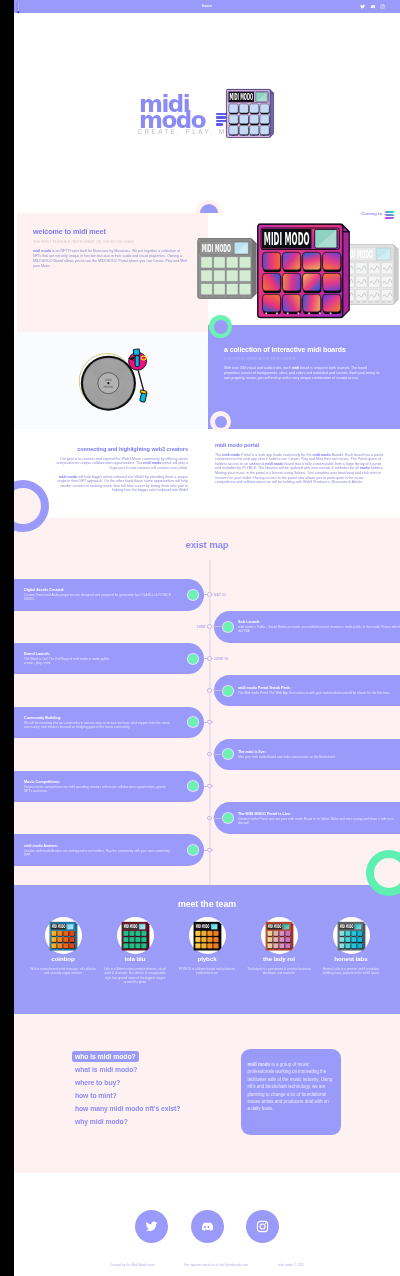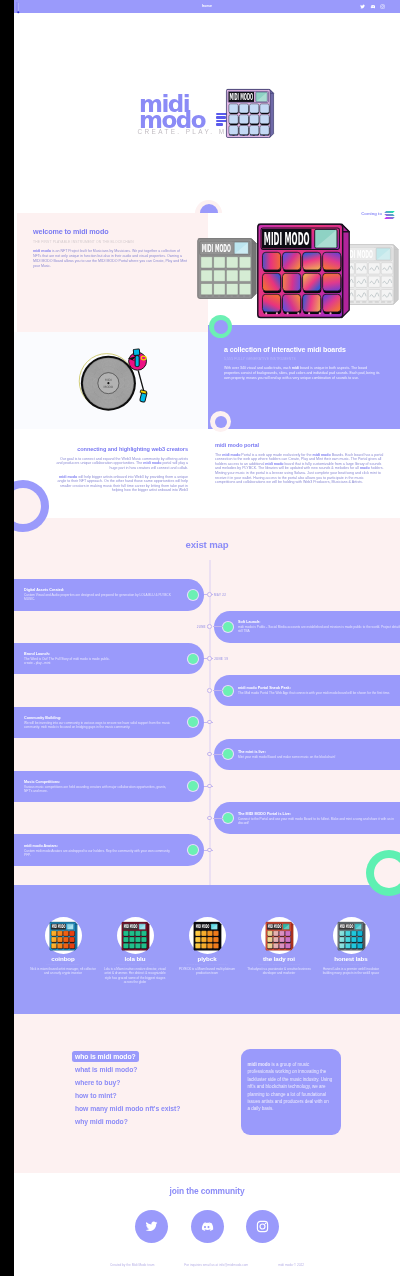--- a/index.html
+++ b/index.html
@@ -223,21 +223,21 @@
             </defs>
             <path fill="url(#sg)" d="M64.6 237.9c2.4-2.4 5.7-3.8 9.2-3.8h317.4c5.8 0 8.7 7 4.6 11.1l-62.7 62.7c-2.4 2.4-5.7 3.8-9.2 3.8H6.5c-5.8 0-8.7-7-4.6-11.1l62.7-62.7z"></path>
             <path fill="url(#sg)" d="M64.6 3.8C67.1 1.4 70.4 0 73.8 0h317.4c5.8 0 8.7 7 4.6 11.1l-62.7 62.7c-2.4 2.4-5.7 3.8-9.2 3.8H6.5c-5.8 0-8.7-7-4.6-11.1L64.6 3.8z"></path>
             <path fill="url(#sg)" d="M333.1 120.1c-2.4-2.4-5.7-3.8-9.2-3.8H6.5c-5.8 0-8.7 7-4.6 11.1l62.7 62.7c2.4 2.4 5.7 3.8 9.2 3.8h317.4c5.8 0 8.7-7 4.6-11.1l-62.7-62.7z"></path>
           </svg></span>
     </div>
   </div>
 
   <div class="welcome">
     <div class="wl-inner">
-      <div class="h-sec">welcome to midi modo</div>
+      <div class="h-sec">welcome to midi meet</div>
       <div class="sub-sec">THE FIRST PLAYABLE INSTRUMENT ON THE BLOCKCHAIN</div>
       <p class="body-txt"><b>midi modo</b><span> is an NFT Project built for Musicians by Musicians. We put together a collection of NFTs that are not only unique in function but also in their audio and visual properties. Owning a MIDI MODO Board allows you to use the MIDI MODO Portal where you can Create, Play and Mint your Music.</span></p>
     </div>
   </div>
   <div class="halfring">
       <i></i>
       <i class="in"></i>
     </div>
   <div class="boards">
     <span class="bd bd-l"><svg viewBox="0 0 104 106" width="100%" height="100%" preserveAspectRatio="xMidYMid meet">
@@ -605,20 +605,21 @@
       </div>
         <div class="tl-stub" style="top:331.9px;left:190px;width:9px"></div>
         <div class="tl-node" style="top:329.7px"></div>
       </div>
   </div>
   <div class="ring-green2">
       <i></i>
     </div>
 
   <div class="team">
+    <div class="team-title">meet the team</div>
     <div class="team-row" id="team-row">
         <div class="member">
     <div class="m-av">
             <span class="m-bd"><svg viewBox="0 0 104 106" width="100%" height="100%" preserveAspectRatio="xMidYMid meet">
                 <defs>
                   <linearGradient id="b4p0" x1="0" y1="0" x2="1" y2="1">
                     <stop offset="0" stop-color="#ffc42e"></stop>
                     <stop offset="1" stop-color="#f79623"></stop>
                   </linearGradient>
                   <linearGradient id="b4p1" x1="0" y1="0" x2="1" y2="1">
@@ -1080,21 +1081,20 @@
         <div><span class="faq-q">how to mint?</span></div>
         <div><span class="faq-q">how many midi modo nft's exist?</span></div>
         <div><span class="faq-q">why midi modo?</span></div>
       </div>
     <div class="faq-ans">
       <p><b>midi modo</b><span> is a group of music professionals working on innovating the lackluster side of the music industry. Using nft's and blockchain technology, we are planning to change a lot of foundational issues artists and producers deal with on a daily basis.</span></p>
     </div>
   </div>
 
   <div class="footer">
-    <div class="ft-title">join the community</div>
     <div class="ft-social">
       <span class="ft-circ">
           <svg width="13" height="13" viewBox="0 0 24 24" fill="#fff">
             <path d="M23 4.9a8.8 8.8 0 0 1-2.6.7 4.5 4.5 0 0 0 2-2.5 9 9 0 0 1-2.9 1.1 4.5 4.5 0 0 0-7.7 4.1A12.8 12.8 0 0 1 2.5 3.6a4.5 4.5 0 0 0 1.4 6 4.4 4.4 0 0 1-2-.6 4.5 4.5 0 0 0 3.6 4.4 4.5 4.5 0 0 1-2 .1 4.5 4.5 0 0 0 4.2 3.1A9 9 0 0 1 1 18.5a12.7 12.7 0 0 0 6.9 2c8.3 0 12.8-6.9 12.8-12.8v-.6A9.2 9.2 0 0 0 23 4.9z"></path>
           </svg>
         </span>
       <span class="ft-circ">
           <svg width="13.5" height="13.5" viewBox="0 0 24 24" fill="#fff">
             <path d="M19.3 5.3A16.8 16.8 0 0 0 15.2 4l-.3.5a14.7 14.7 0 0 1 3.7 1.7 13.3 13.3 0 0 0-11.3 0A14.7 14.7 0 0 1 11.1 4.5L10.8 4a16.8 16.8 0 0 0-4.1 1.3C3.9 9.2 3.2 13 3.5 16.7a16.7 16.7 0 0 0 5.1 2.6l1-1.7a10.9 10.9 0 0 1-1.7-.8l.4-.3a11.9 11.9 0 0 0 10.3 0l.4.3a10.9 10.9 0 0 1-1.7.8l1 1.7a16.7 16.7 0 0 0 5.1-2.6c.4-4.3-.7-8.1-3.1-11.4zM8.9 14.5c-1 0-1.8-.9-1.8-2s.8-2 1.8-2 1.8.9 1.8 2-.8 2-1.8 2zm6.2 0c-1 0-1.8-.9-1.8-2s.8-2 1.8-2 1.8.9 1.8 2-.8 2-1.8 2z"></path>
           </svg>

